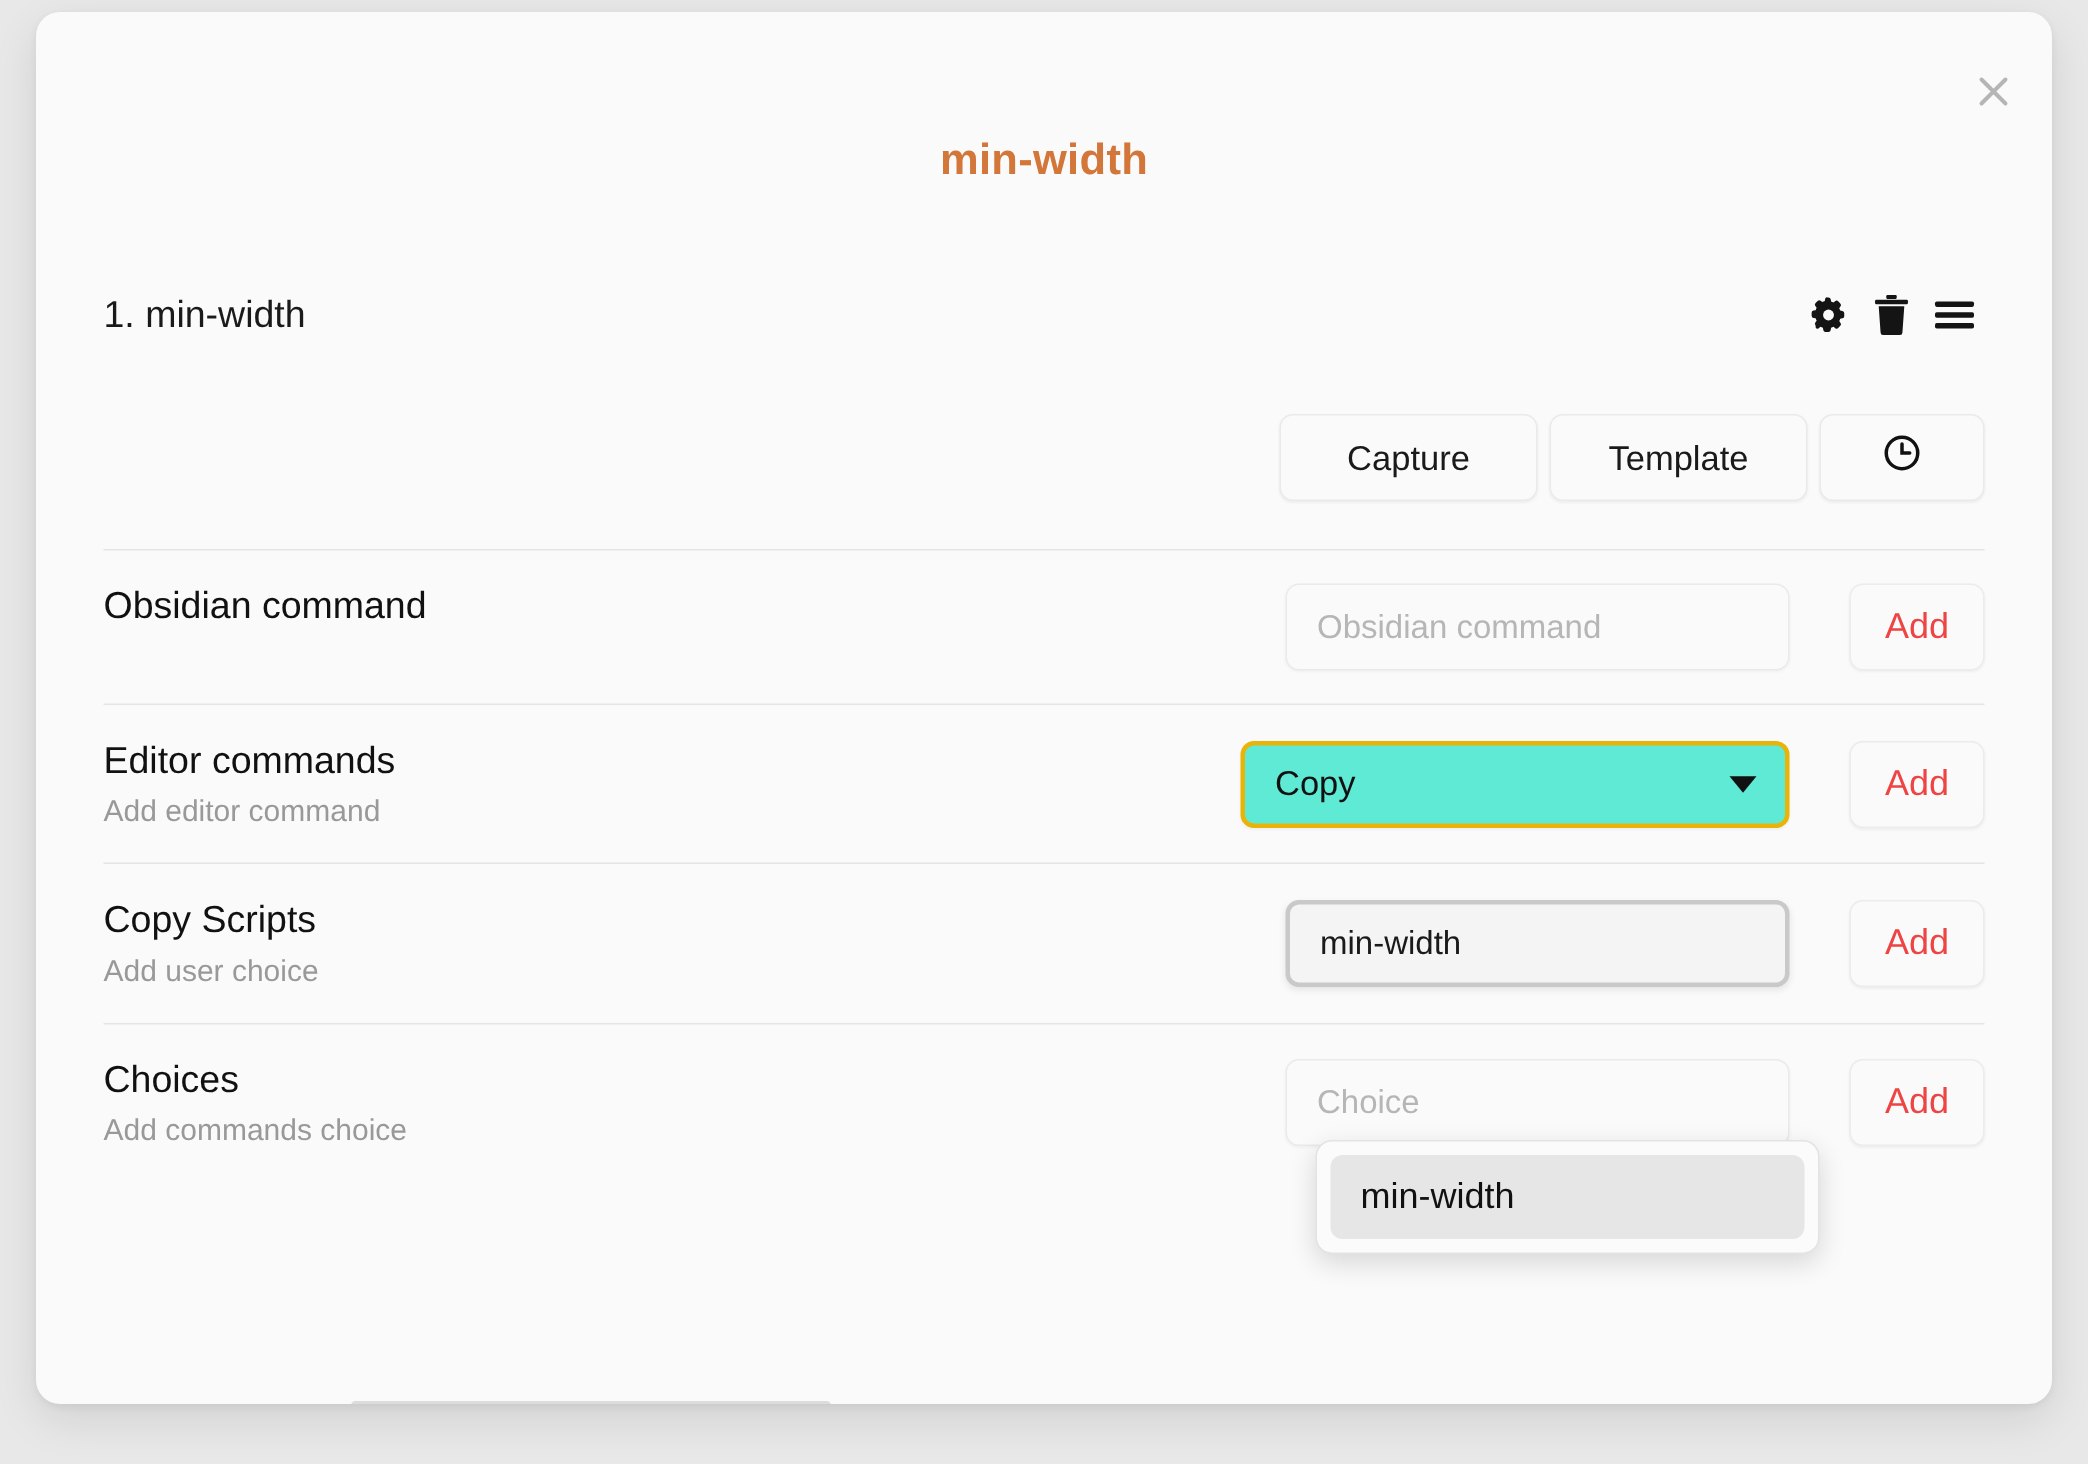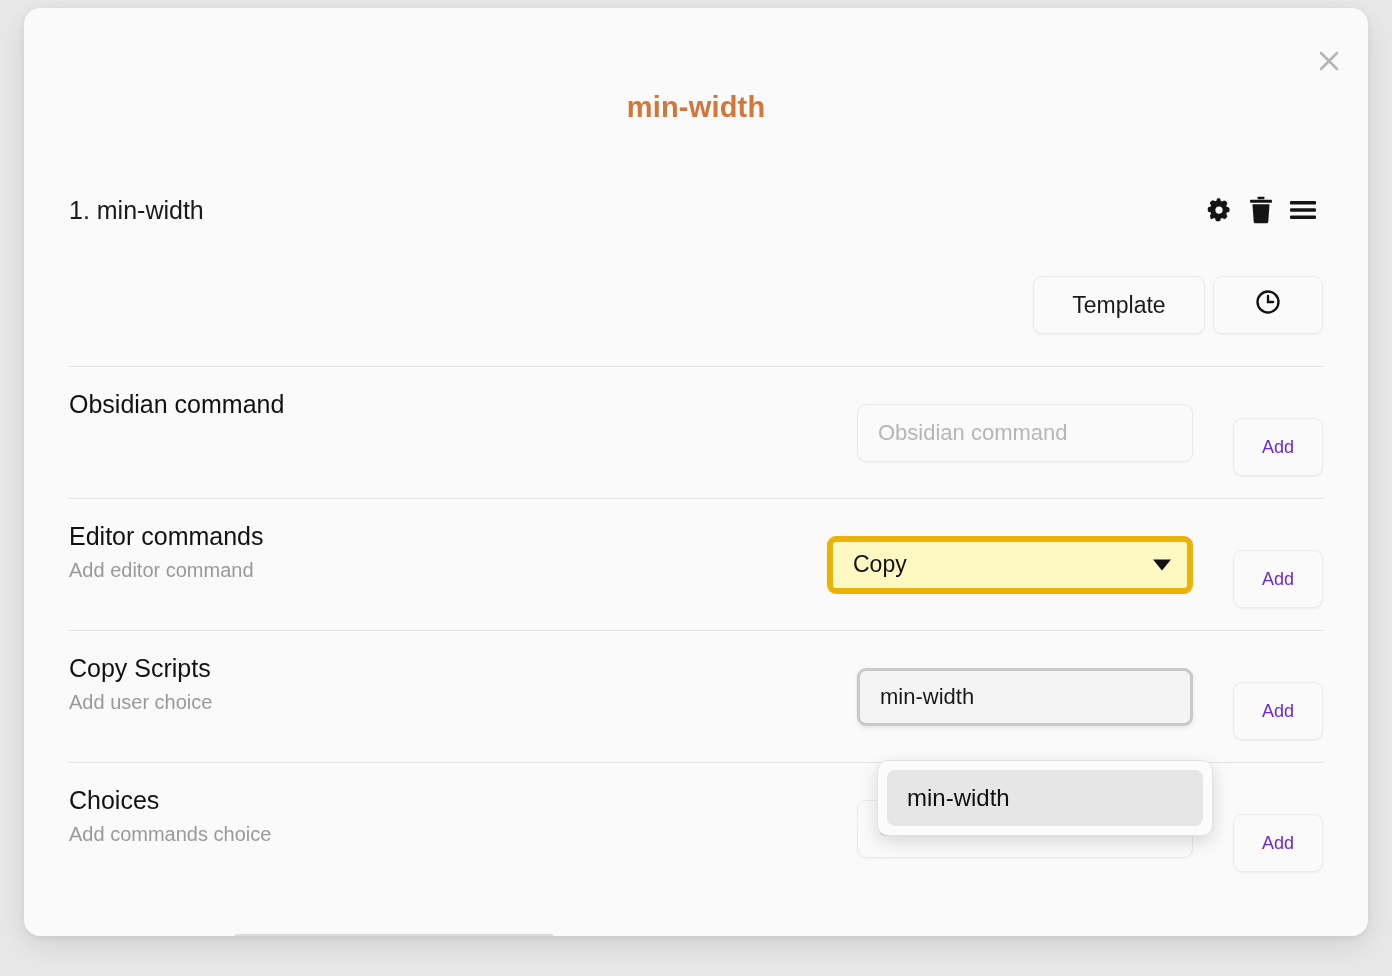--- a/index.html
+++ b/index.html
@@ -155,22 +155,22 @@
 
   .select-wrap {
     position: relative;
     width: 366px;
     height: 58px;
   }
   .select-box {
     width: 100%;
     height: 100%;
     box-sizing: border-box;
-    background: #fef9c3;
-    border: 6px solid #eab308;
+    background: #5eead4;
+    border: 3px solid #eab308;
     border-radius: 9px;
     box-shadow: 0 1px 2px rgba(0,0,0,0.04);
     font-size: 23px;
     color: #111;
     padding: 0 20px;
     display: flex;
     align-items: center;
     cursor: pointer;
   }
   .caret {
@@ -188,25 +188,24 @@
   .add-btn {
     background: #fafafa;
     border: 1px solid #ececec;
     border-radius: 9px;
     box-shadow: 0 1px 2px rgba(0,0,0,0.05);
     width: 90px;
     height: 58px;
     display: flex;
     align-items: center;
     justify-content: center;
-    font-size: 18px;
-    color: #6d28d9;
-    cursor: pointer;
-    box-sizing: border-box;
-    margin-top: 29px;
+    font-size: 24px;
+    color: #ef4444;
+    cursor: pointer;
+    box-sizing: border-box;
   }
 
   
   .suggest-pop {
     position: absolute;
     left: 853px;
     top: 752px;
     width: 336px;
     background: #fbfbfb;
     border: 1px solid #e3e3e3;
@@ -275,20 +274,21 @@
           <svg width="30" height="26" viewBox="0 0 30 26" fill="currentColor" aria-hidden="true">
             <rect x="2" y="4" width="26" height="3.6" rx="1.2"></rect>
             <rect x="2" y="11.2" width="26" height="3.6" rx="1.2"></rect>
             <rect x="2" y="18.4" width="26" height="3.6" rx="1.2"></rect>
           </svg>
         </div>
       </div>
     </div>
 
     <div class="tab-row">
+      <div class="tab-btn">Capture</div>
       <div class="tab-btn">Template</div>
       <div class="tab-btn icon-only">
         <span>
           <svg width="28" height="28" viewBox="0 0 24 24" fill="none" stroke="#111" stroke-width="2" aria-hidden="true">
             <circle cx="12" cy="12" r="9"></circle>
             <path d="M12 6.8V12h4.4" stroke-linecap="round"></path>
           </svg>
         </span>
       </div>
     </div>

